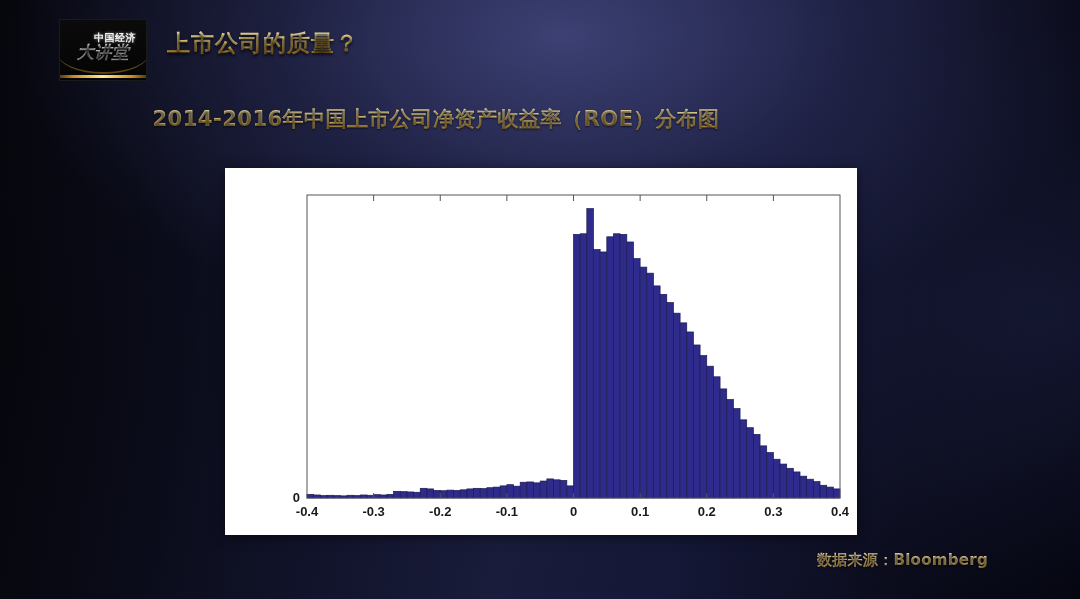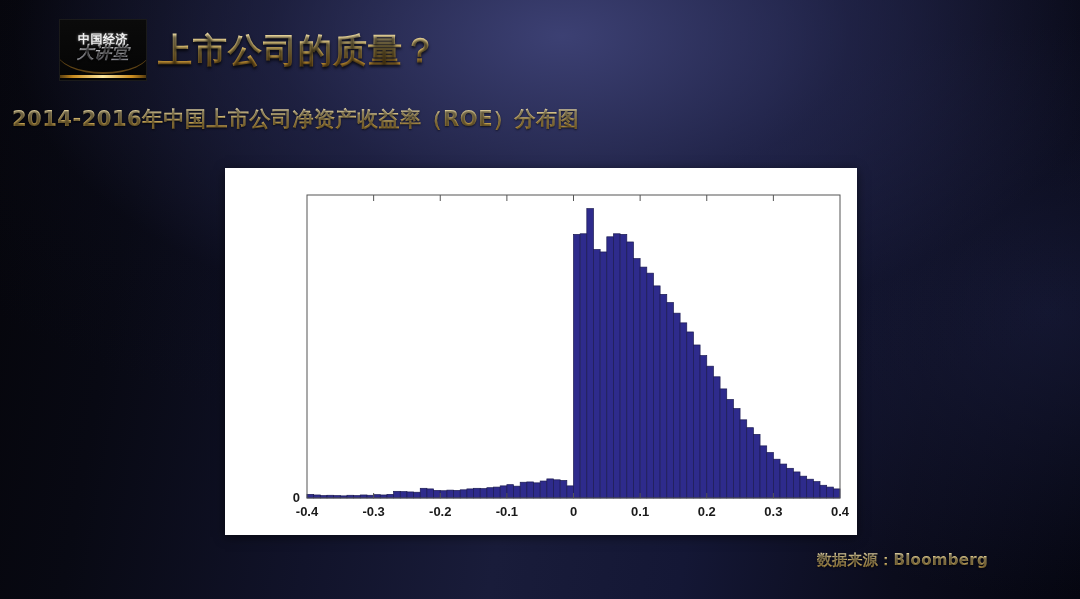--- a/index.html
+++ b/index.html
@@ -18,23 +18,23 @@
       linear-gradient(100deg, #05050a 0%, #080913 14%, #11132a 34%, #191c3a 50%, #141735 66%, #0b0c1c 84%, #050610 100%);
   }
   
   #logo{
     position:absolute;left:59px;top:19px;width:86px;height:60px;
     background:linear-gradient(180deg,#0b0b0b 0%,#070707 60%,#040404 100%);
     border:1px solid #1a1a1a;
     overflow:hidden;
   }
   #logo .lg-top{
-    position:absolute;top:11px;left:0;width:100%;text-align:center;
-    font-family:"DejaVu Sans","Liberation Sans",sans-serif;
-    font-size:12px;font-weight:bold;letter-spacing:0.5px;
+    position:absolute;top:11px;left:12px;width:100%;text-align:center;
+    font-family:"DejaVu Sans","Liberation Sans",sans-serif;
+    font-size:10px;font-weight:bold;letter-spacing:0.5px;
     color:#f2f2f2;text-shadow:0 0 3px rgba(255,255,255,.55);
     white-space:nowrap;
   }
   #logo .lg-main{
     position:absolute;top:21px;left:0;width:100%;text-align:center;
     font-family:"DejaVu Sans","Liberation Sans",sans-serif;
     font-size:17px;font-weight:bold;letter-spacing:0.5px;
     background:linear-gradient(180deg,#ffffff 0%,#e9e9ee 45%,#b9bac6 100%);
     -webkit-background-clip:text;background-clip:text;color:transparent;
     text-shadow:0 1px 2px rgba(0,0,0,.9);
@@ -49,31 +49,31 @@
     transform:rotate(180deg);
   }
   #logo .lg-arc2{
     position:absolute;left:-4%;bottom:6px;width:108%;height:20px;
     border-radius:50%/100% 100% 0 0;
     border-top:2px solid rgba(200,140,40,.45);
     transform:rotate(180deg);
   }
   
   #headline{
-    position:absolute;left:158px;top:28px;
+    position:absolute;left:167px;top:28px;
     font-family:Liberation Serif, serif;
-    font-size:34px;font-weight:bold;letter-spacing:1px;
+    font-size:23px;font-weight:bold;letter-spacing:1px;
     background:linear-gradient(180deg,#fdf0c2 0%,#f6dd94 28%,#e2bc5e 52%,#c79435 74%,#a8761f 100%);
     -webkit-background-clip:text;background-clip:text;color:transparent;
     text-shadow:0 2px 3px rgba(0,0,0,.75);
     white-space:nowrap;
   }
   
   #chart-title{
-    position:absolute;left:12px;top:105px;width:872px;
+    position:absolute;left:0;top:105px;width:872px;text-align:center;
     font-family:"DejaVu Sans","Liberation Sans",sans-serif;
     font-size:21px;font-weight:bold;letter-spacing:0.5px;
     background:linear-gradient(180deg,#fdf2cc 0%,#f5dc94 35%,#e0b95c 65%,#c59433 100%);
     -webkit-background-clip:text;background-clip:text;color:transparent;
     text-shadow:0 1px 2px rgba(0,0,0,.6);
     white-space:nowrap;
   }
   
   #panel{
     position:absolute;left:225px;top:168px;width:632px;height:367px;

